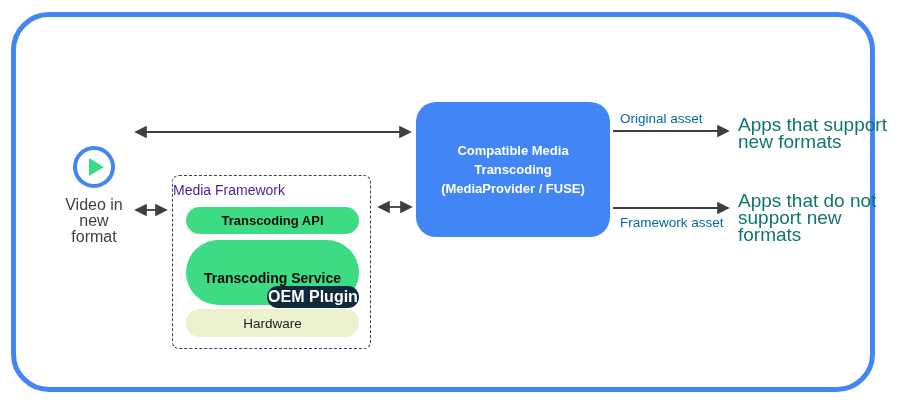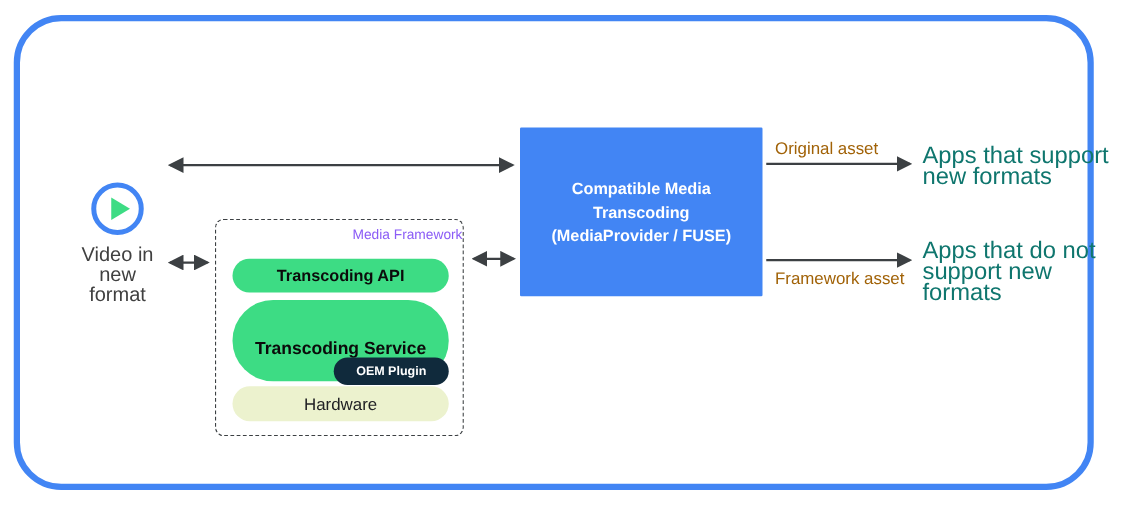--- a/index.html
+++ b/index.html
@@ -83,23 +83,23 @@
     height: 174px;
     border: 1.6px dashed #3c4043;
     border-radius: 7px;
     box-sizing: border-box;
     background: transparent;
   }
   #mf-title {
     position: absolute;
     left: 0; right: 0;
     top: 6px;
-    text-align: right;
-    font-size: 11px;
-    color: #8b5cf6;
+    text-align: left;
+    font-size: 14px;
+    color: #4c1d95;
   }
   .pill {
     position: absolute;
     left: 13px;
     width: 173px;
     box-sizing: border-box;
     border-radius: 999px;
     display: flex;
     align-items: center;
     justify-content: center;
@@ -125,59 +125,59 @@
   }
   #pill-oem {
     position: absolute;
     left: 94px;
     top: 110px;
     width: 92px;
     height: 22px;
     border-radius: 999px;
     background: #102a3c;
     color: #ffffff;
-    font-size: 10px;
+    font-size: 16px;
     font-weight: bold;
     display: flex;
     align-items: center;
     justify-content: center;
   }
   #pill-hardware {
     top: 133px;
     height: 28px;
     background: #ecf2ce;
     font-size: 13.5px;
     color: #202124;
   }
 
   
   #cmt-box {
     left: 416px;
     top: 102px;
     width: 194px;
     height: 135px;
     background: #4285f4;
-    border-radius: 1px;
+    border-radius: 20px;
     display: flex;
     align-items: center;
     justify-content: center;
     text-align: center;
     color: #ffffff;
     font-size: 13px;
     font-weight: bold;
     line-height: 19px;
     white-space: pre-line;
     padding: 12px 8px;
     box-sizing: border-box;
   }
 
   
   .asset-label {
     position: absolute;
-    color: #a16207;
+    color: #0369a1;
     font-size: 13.5px;
     white-space: nowrap;
   }
   #label-original { left: 620px; top: 111px; }
   #label-transcoded { left: 620px; top: 215px; }
 
   .app-label {
     position: absolute;
     color: #0f766e;
     font-size: 19px;

